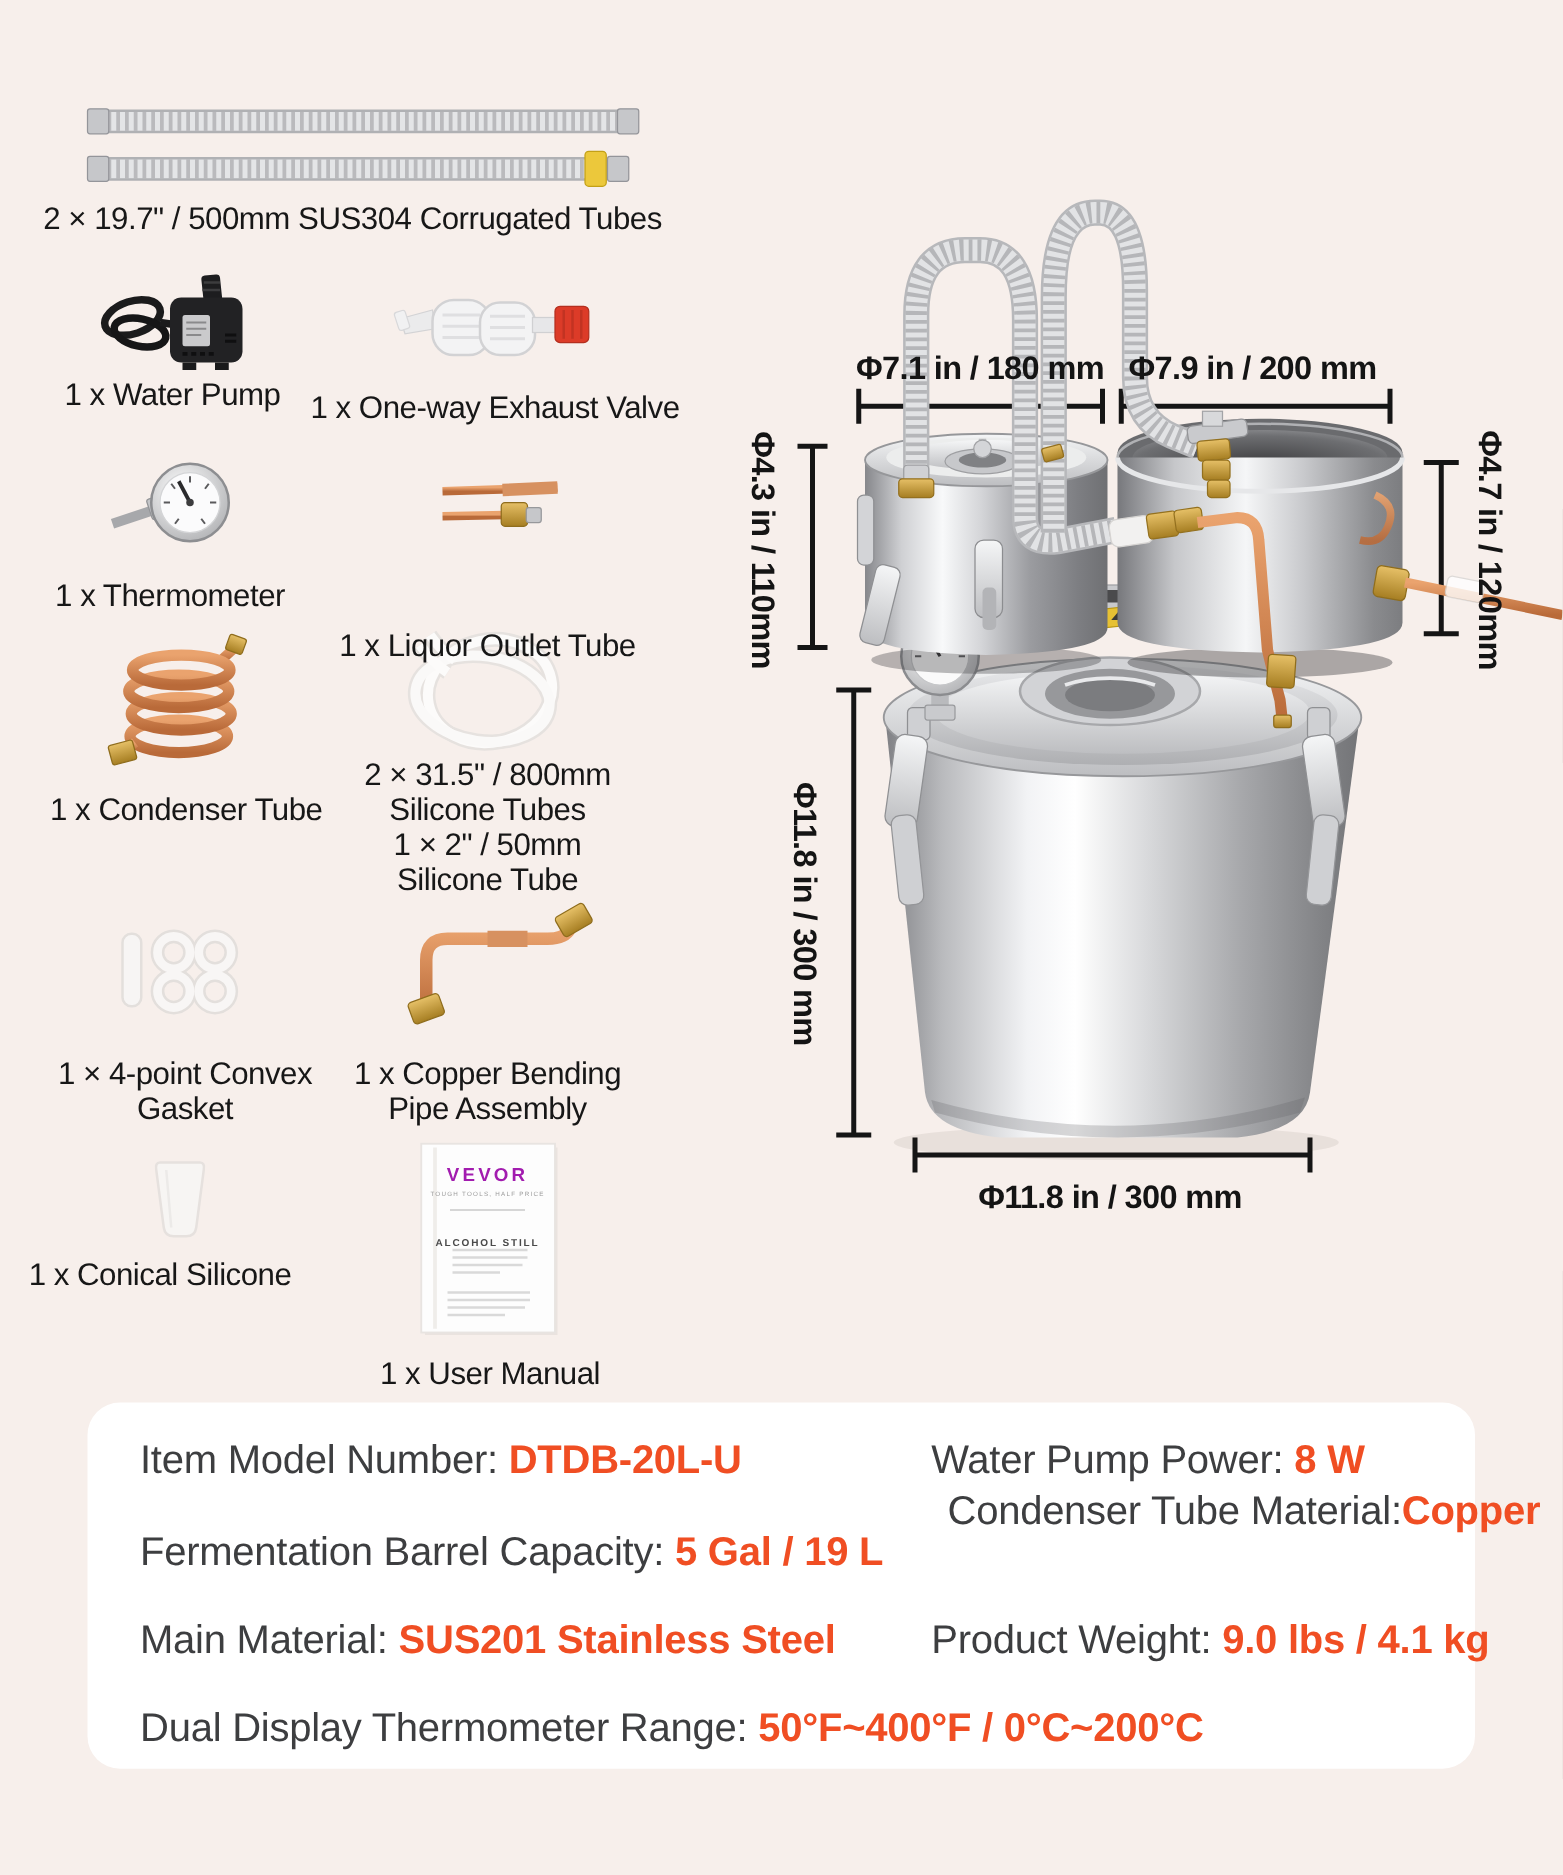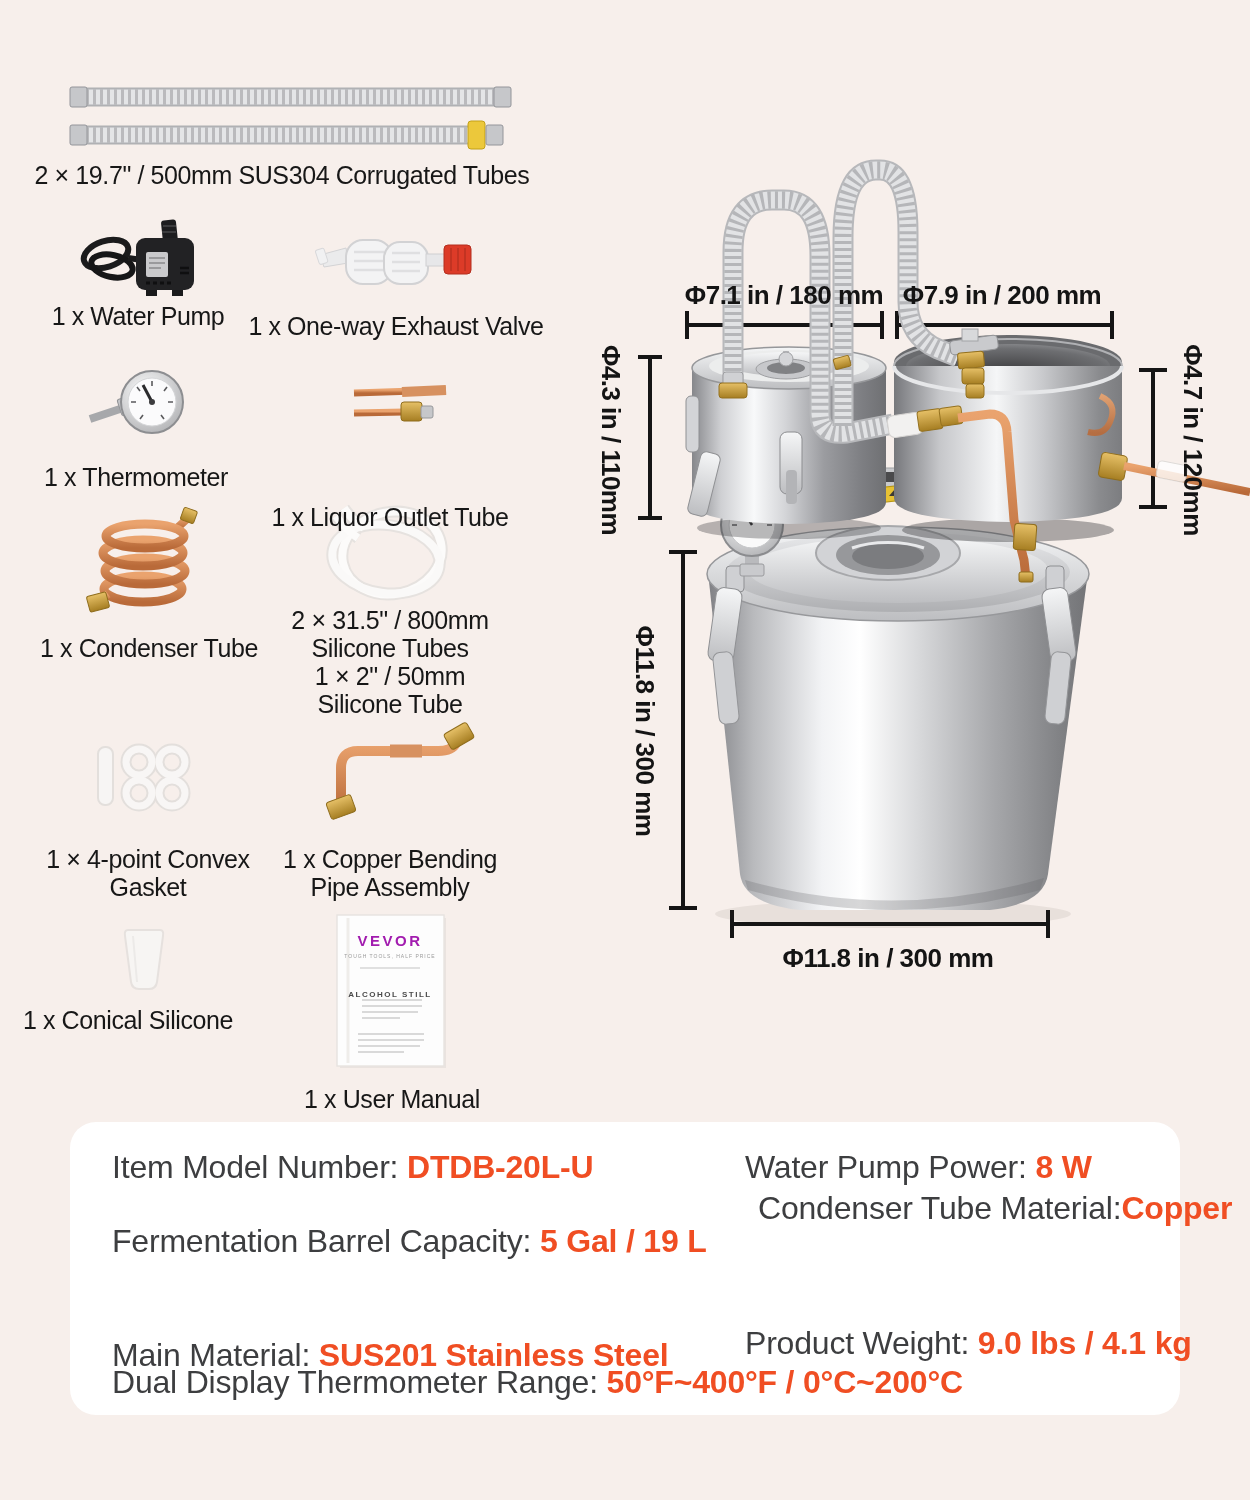--- a/index.html
+++ b/index.html
@@ -328,23 +328,23 @@
 </div>
 <div class="spec" style="left:745px;top:1149px;">
   <span>Water Pump Power: </span><b>8 W</b>
 </div>
 <div class="spec" style="left:112px;top:1223px;">
   <span>Fermentation Barrel Capacity: </span><b>5 Gal / 19 L</b>
 </div>
 <div class="spec" style="left:745px;top:1190px;margin-left:13px;">
   <span>Condenser Tube Material:</span><b>Copper</b>
 </div>
-<div class="spec" style="left:112px;top:1293px;margin-top:44px;">
+<div class="spec" style="left:112px;top:1293px;">
   <span>Main Material: </span><b>SUS201 Stainless Steel</b>
 </div>
-<div class="spec" style="left:745px;top:1293px;margin-top:32px;">
+<div class="spec" style="left:745px;top:1293px;">
   <span>Product Weight: </span><b>9.0 lbs / 4.1 kg</b>
 </div>
 <div class="spec" style="left:112px;top:1364px;">
   <span>Dual Display Thermometer Range: </span><b>50°F~400°F / 0°C~200°C</b>
 </div>
 
 </div>
 
 </body></html>

